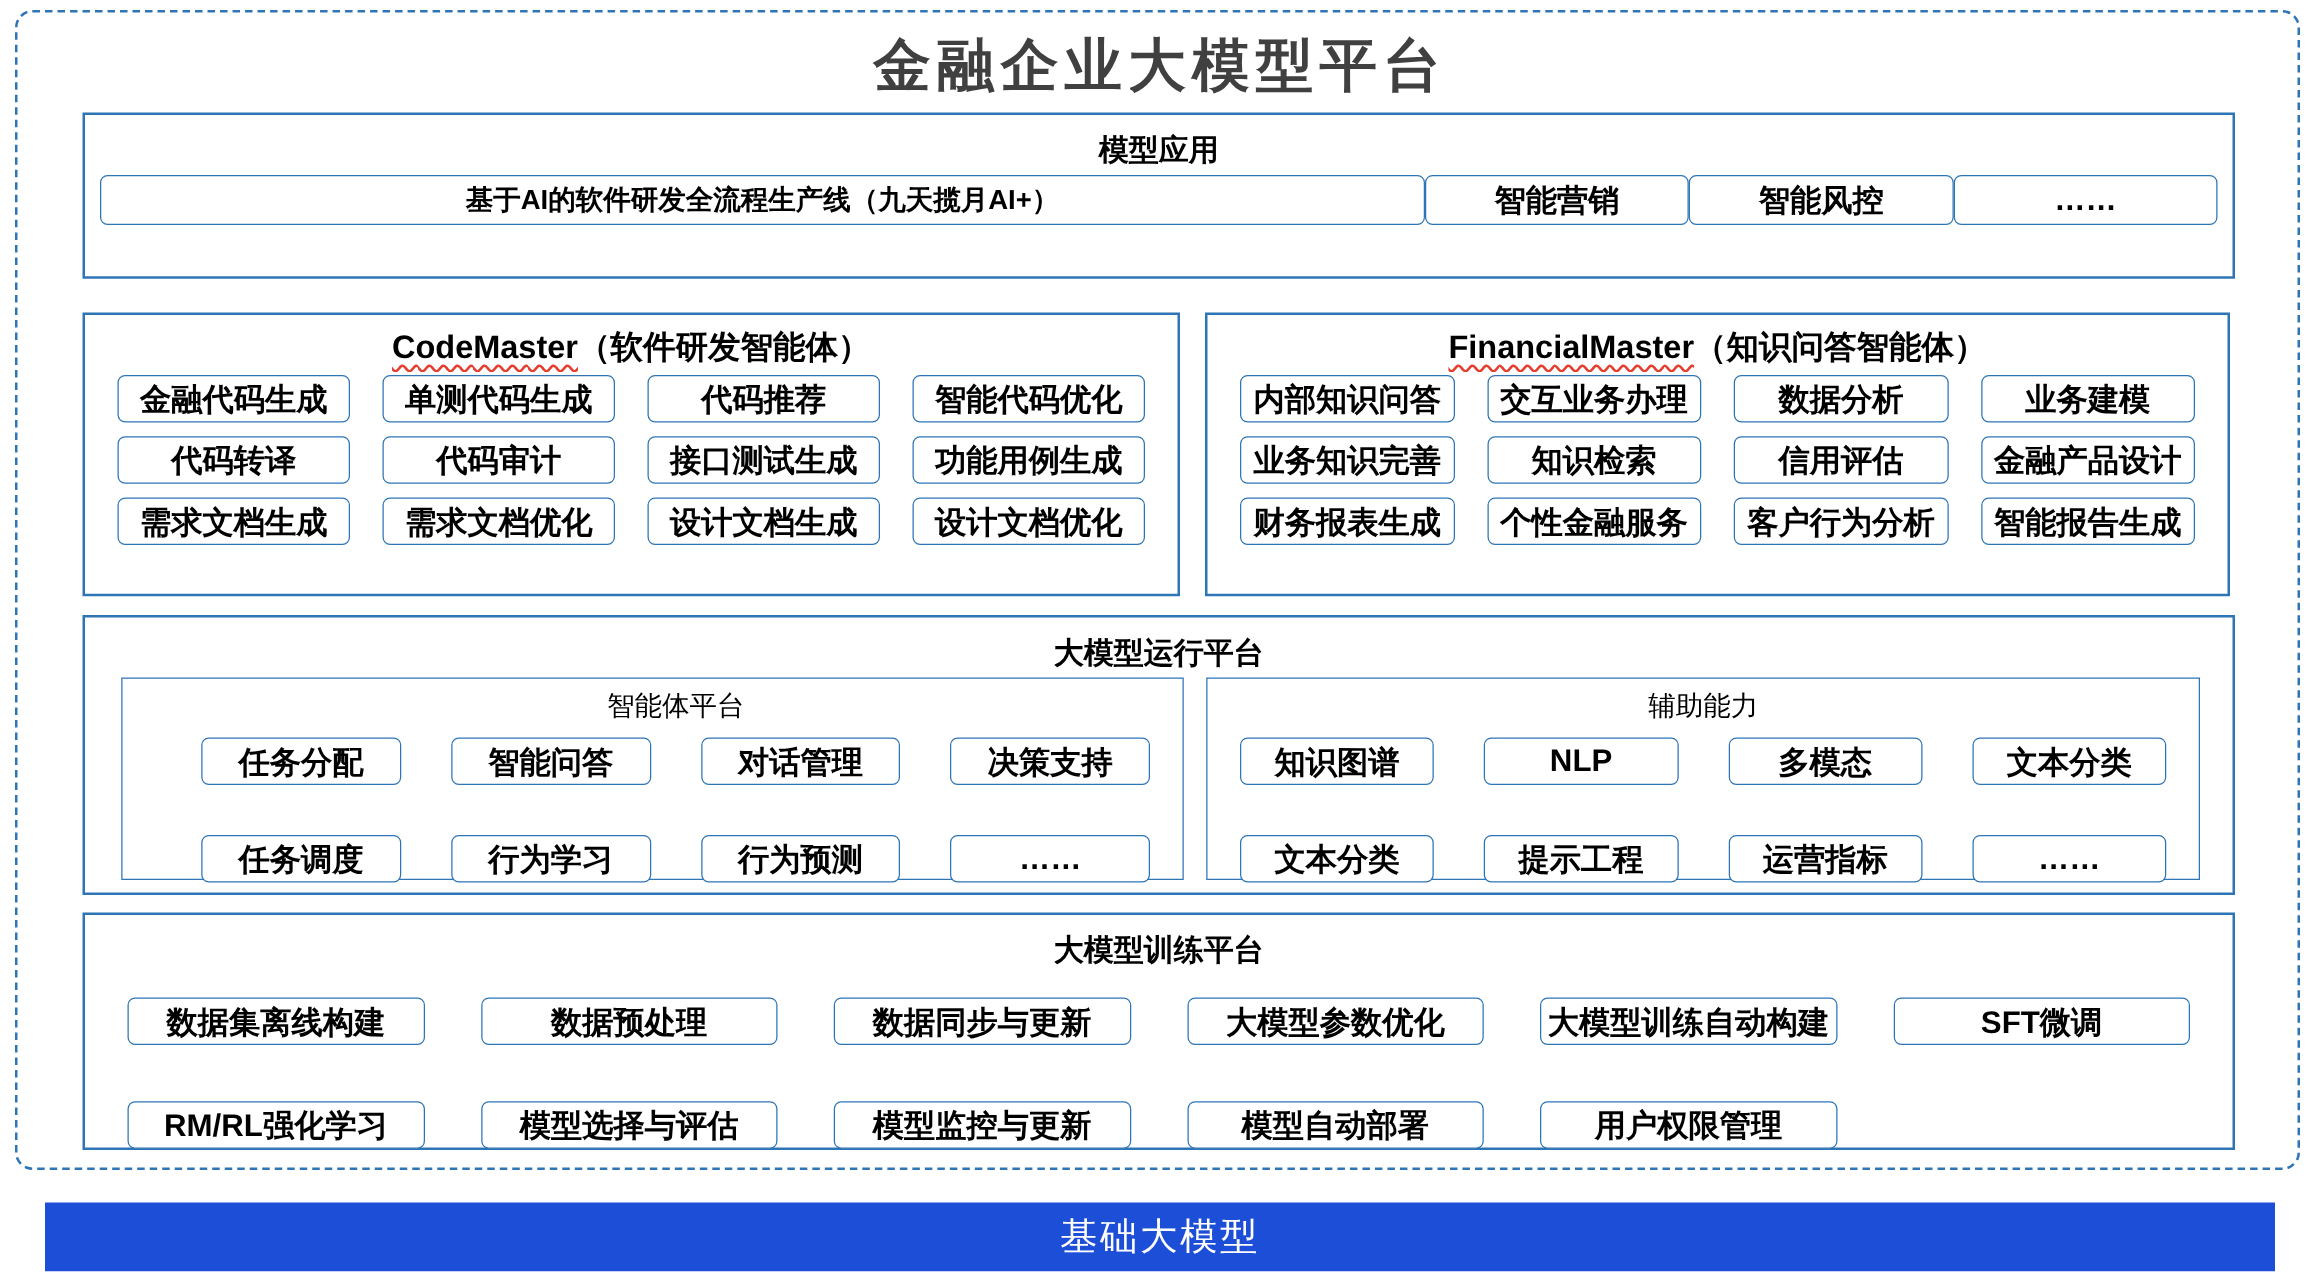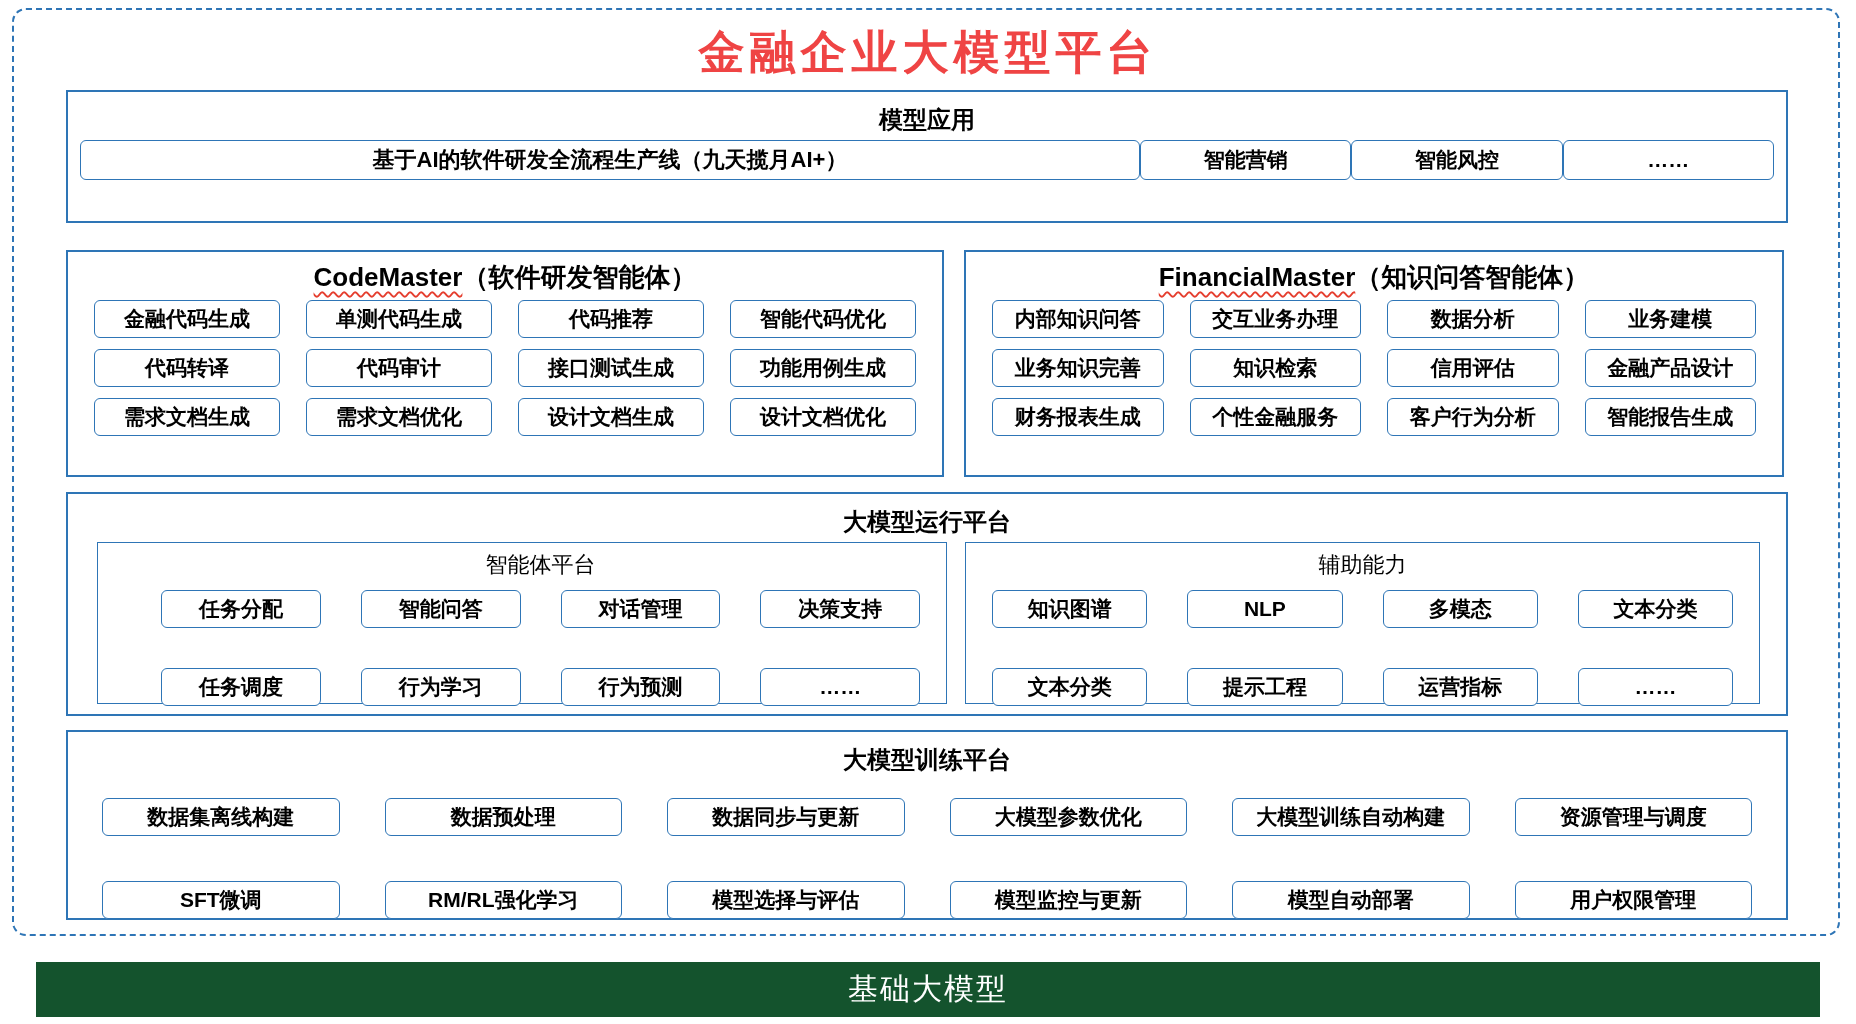--- a/index.html
+++ b/index.html
@@ -26,21 +26,21 @@
   }
   .diagram-title {
     position: absolute;
     top: 22px; left: 0;
     width: 100%;
     text-align: center;
     font-family: Liberation Mono, monospace;
     font-weight: bold;
     font-size: 46px;
     letter-spacing: 5px;
-    color: #ef4444;
+    color: #404040;
   }
   .sec {
     position: absolute;
     border: 2px solid #2E75B6;
     box-sizing: border-box;
     background: #fff;
   }
   .sec-header {
     text-align: center;
     font-weight: bold;
@@ -51,21 +51,21 @@
   .sec-header.big { font-size: 26px; padding-top: 8px; }
   .cell {
     border: 1.5px solid #2E75B6;
     border-radius: 6px;
     background: #fff;
     box-sizing: border-box;
     display: flex;
     align-items: center;
     justify-content: center;
     font-weight: bold;
-    font-size: 21px;
+    font-size: 25px;
     color: #000;
     height: 38px;
     white-space: nowrap;
     overflow: hidden;
   }
   
   .sec-apps { left: 66px; top: 90px; width: 1722px; height: 133px; }
   .apps-row {
     position: absolute;
     left: 12px; right: 12px; top: 48px;
@@ -117,21 +117,21 @@
     column-gap: 18px;
     row-gap: 23px;
     margin: 22px 34px 12px 34px;
     gap: 45px;
   }
   
   .foundation-bar {
     position: absolute;
     left: 36px; top: 962px;
     width: 1784px; height: 55px;
-    background: #14532d;
+    background: #1d4ed8;
     color: #ffffff;
     display: flex;
     align-items: center;
     justify-content: center;
     font-size: 30px;
     font-weight: 500;
     letter-spacing: 2px;
   }
 </style>
 </head>
@@ -226,21 +226,20 @@
   </div>
 
   <div class="sec sec-training">
     <div class="sec-header">大模型训练平台</div>
     <div class="grid-6">
       <div class="cell">数据集离线构建</div>
       <div class="cell">数据预处理</div>
       <div class="cell">数据同步与更新</div>
       <div class="cell">大模型参数优化</div>
       <div class="cell">大模型训练自动构建</div>
-      <div class="cell">资源管理与调度</div>
       <div class="cell">SFT微调</div>
       <div class="cell">RM/RL强化学习</div>
       <div class="cell">模型选择与评估</div>
       <div class="cell">模型监控与更新</div>
       <div class="cell">模型自动部署</div>
       <div class="cell">用户权限管理</div>
     </div>
   </div>
 
   <div class="foundation-bar">

